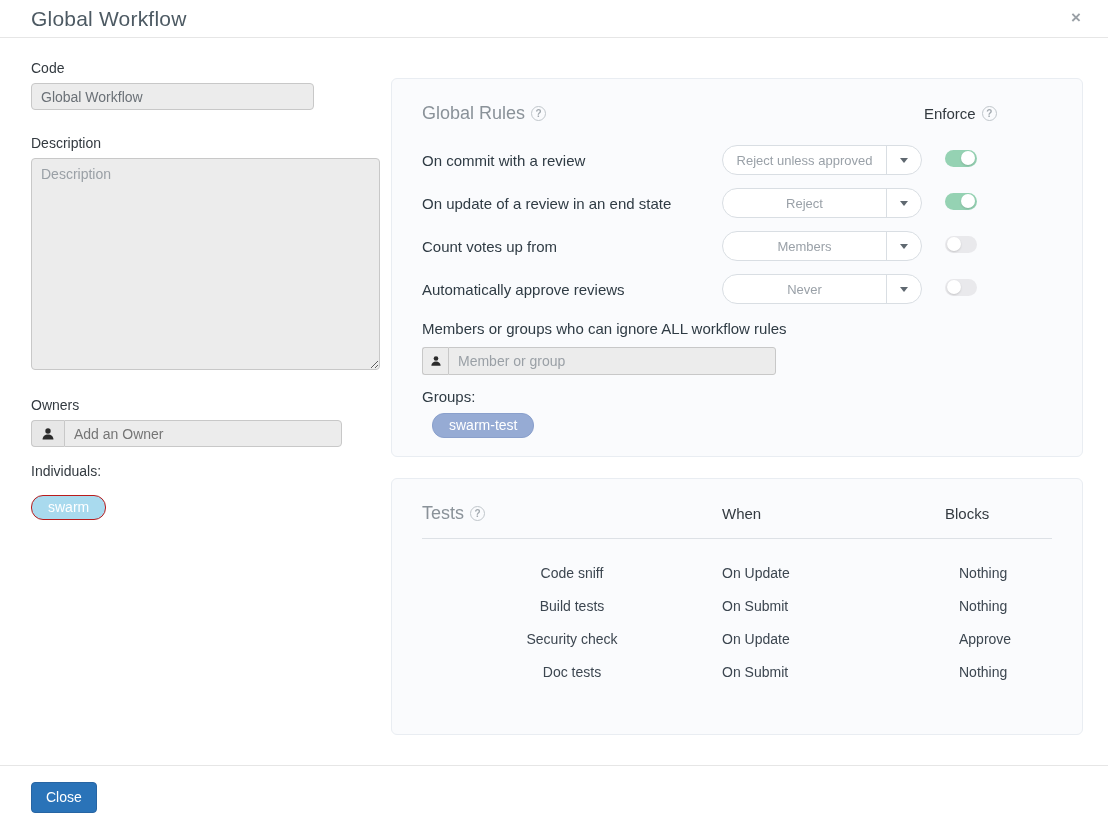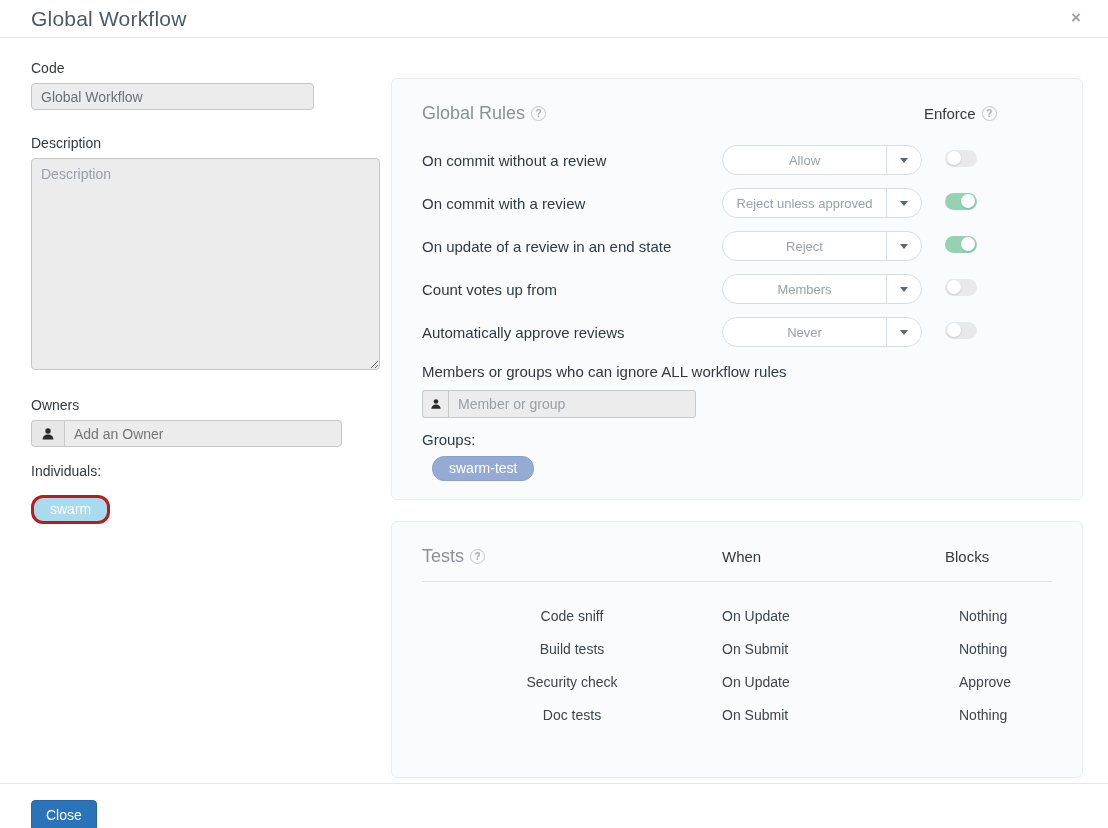--- a/index.html
+++ b/index.html
@@ -33,21 +33,21 @@
 
   .input-group { display:flex; }
   .ig-addon { width:33px; height:27px; background:#e7e7e7; border:1px solid #c8c8c8;
     border-right:none; border-radius:4px 0 0 4px; display:flex; align-items:center; justify-content:center; }
   .ig-addon svg { width:14px; height:14px; fill:#2b2b2b; }
   .ig-input { width:278px; height:27px; background:#ececec; border:1px solid #c8c8c8;
     border-radius:0 4px 4px 0; padding:0 9px; font-size:14px; color:#555;
     font-family:"Liberation Sans", sans-serif; }
 
   .pill { display:inline-block; padding:3px 16px 4px; border-radius:12px; font-size:14px; color:#fff; }
-  .pill-user { background:#a9daee; border:3px solid #b91c1c; margin-top:9px; }
+  .pill-user { background:#a9daee; border:1px solid #b91c1c; margin-top:9px; }
   .pill-group { background:#96abd4; border:1px solid #8aa0cc; margin-top:8px; margin-left:10px; }
 
   
   .panel { background:#fafbfd; border:1px solid #e9edf2; border-radius:6px; padding:24px 30px 18px; }
   .panel-rules { margin-top:18px; }
   .panel-tests { margin-top:21px; padding-bottom:46px; }
 
   .panel-head { display:flex; align-items:center; margin-bottom:21px; }
   .panel-title { font-size:18px; color:#8a9299; font-weight:400; flex:1; display:flex; align-items:center; }
   .help-icon { display:inline-flex; width:15px; height:15px; border:1px solid #c0c6cb; border-radius:50%;
@@ -71,21 +71,21 @@
   .toggle::after { content:""; position:absolute; top:1.5px; left:2px; width:14px; height:14px;
     background:#fff; border-radius:50%; box-shadow:0 1px 2px rgba(0,0,0,.15); }
   .toggle.on { background:#95d2b3; }
   .toggle.on::after { left:auto; right:2px; }
 
   .ignore-label { font-size:15px; color:#2f3b44; margin-top:16px; }
   .member-group { display:flex; margin-top:10px; }
   .mg-addon { width:26px; height:28px; background:#ececec; border:1px solid #c8c8c8; border-right:none;
     border-radius:3px 0 0 3px; display:flex; align-items:center; justify-content:center; }
   .mg-addon svg { width:12px; height:12px; fill:#2b2b2b; }
-  .grp-input { width:248px; height:28px; background:#ececec; border:1px solid #c8c8c8;
+  .grp-input { width:328px; height:28px; background:#ececec; border:1px solid #c8c8c8;
     border-radius:0 3px 3px 0; padding:0 9px; font-size:14px; color:#555;
     font-family:"Liberation Sans", sans-serif; }
   .groups-label { font-size:15px; color:#2f3b44; margin-top:13px; }
 
   
   .tests-head { display:flex; align-items:center; }
   .col-when-h { width:200px; font-size:15px; color:#333a40; }
   .col-blocks-h { width:130px; padding-left:23px; font-size:15px; color:#333a40; }
   .tests-divider { border:none; border-top:1px solid #dde1e6; margin-top:14px; }
   .tests-rows { margin-top:17px; }
@@ -140,30 +140,20 @@
           <div class="panel-title">
             <span>Global Rules</span>
             <span class="help-icon">?</span>
           </div>
           <div class="enforce-cell">
             <span>Enforce</span>
             <span class="help-icon">?</span>
           </div>
         </div>
 
-        <div class="rule-row">
-          <div class="rule-label">On commit without a review</div>
-          <div class="rule-select">
-            <span class="sel-value">Allow</span>
-            <span class="sel-caret">
-                <span class="caret-down"></span>
-              </span>
-          </div>
-          <div class="toggle-cell"><span class="toggle"></span></div>
-        </div>
 
         <div class="rule-row">
           <div class="rule-label">On commit with a review</div>
           <div class="rule-select">
             <span class="sel-value">Reject unless approved</span>
             <span class="sel-caret">
                 <span class="caret-down"></span>
               </span>
           </div>
           <div class="toggle-cell"><span class="toggle on"></span></div>

